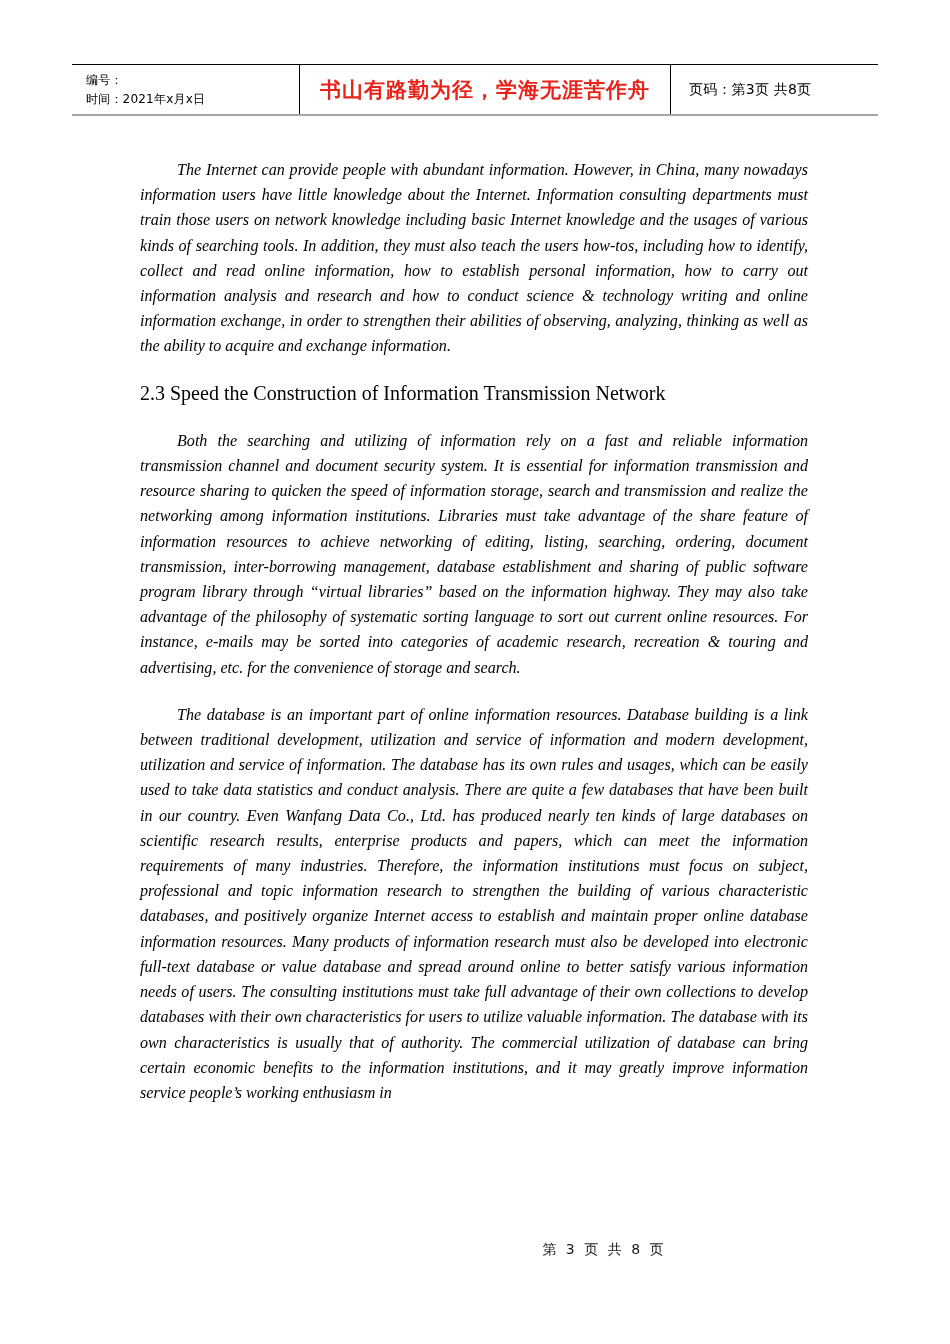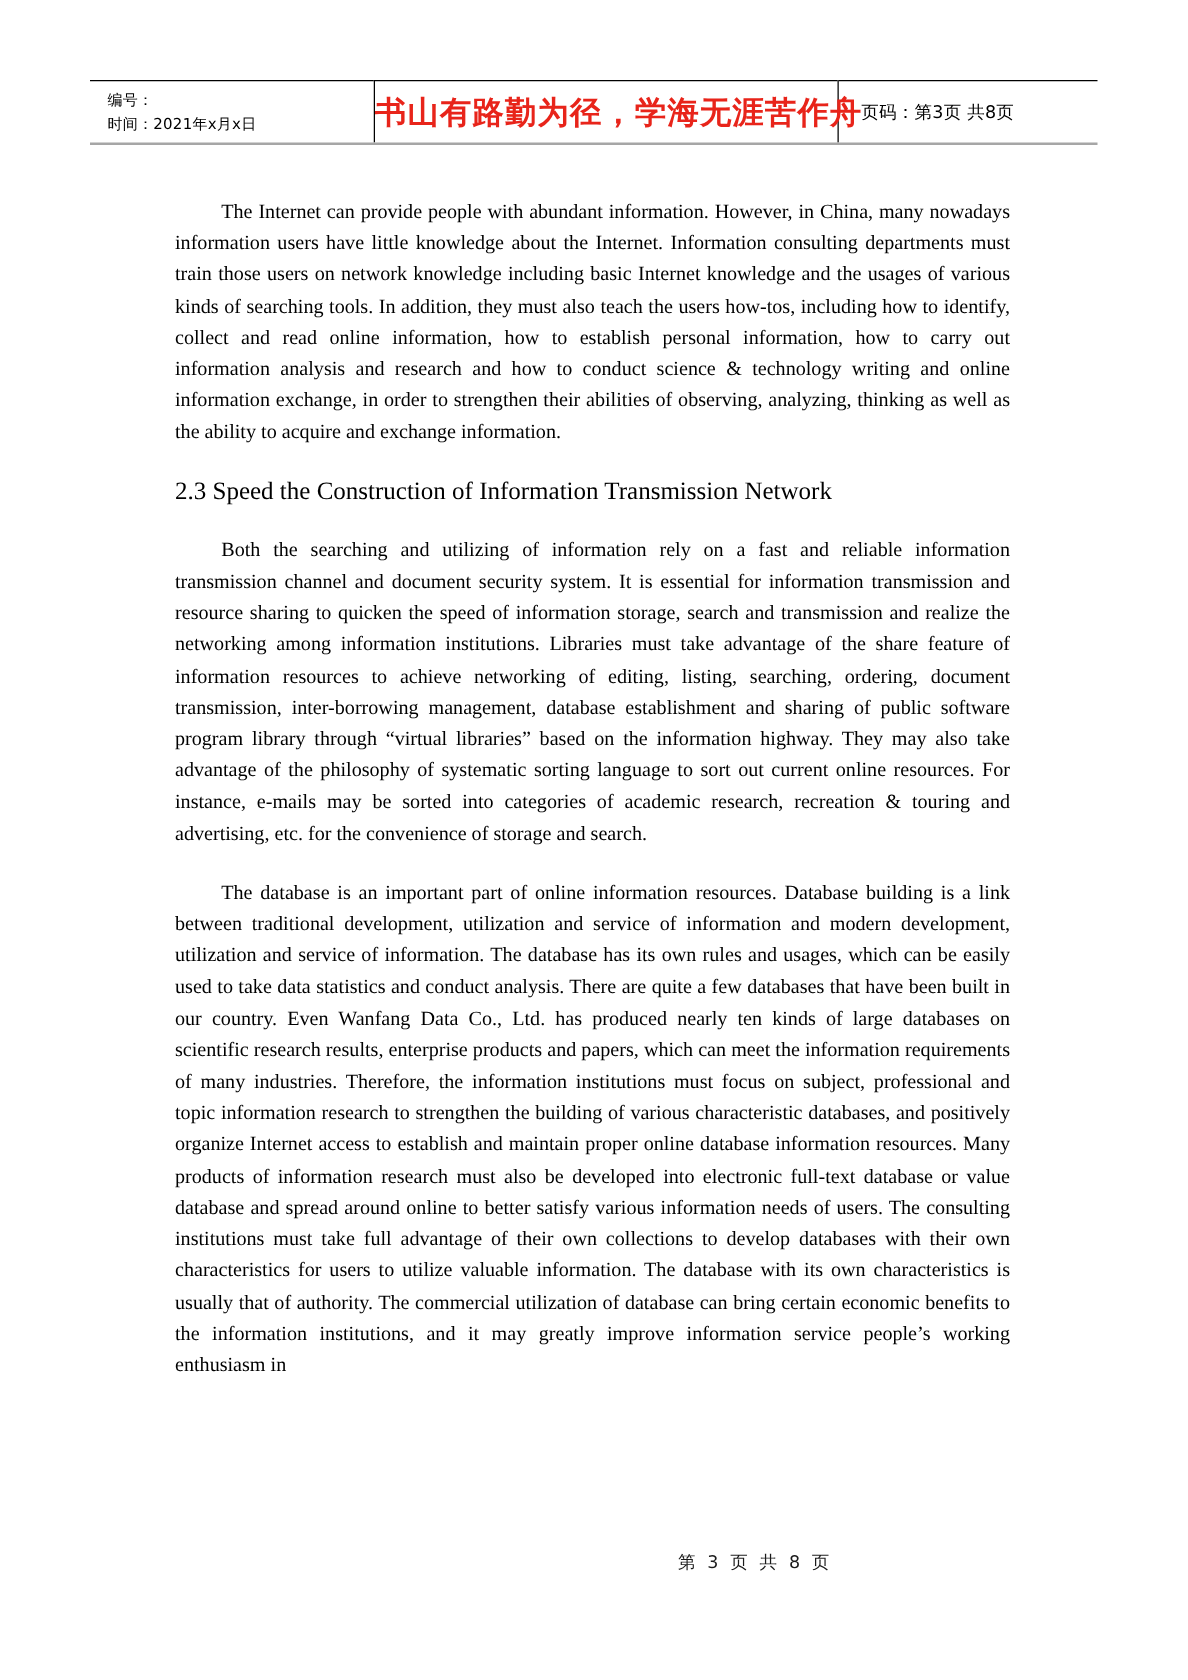--- a/index.html
+++ b/index.html
@@ -52,21 +52,21 @@
   .hdr-cell-right {
     padding: 6px 0 6px 18px !important;
     font-family: "DejaVu Sans", "Liberation Sans", sans-serif;
     font-size: 14px;
     letter-spacing: 0.2px;
   }
   .hdr-slogan {
     color: #e8241a;
     font-family: "DejaVu Sans", "Liberation Sans", sans-serif;
     font-weight: bold;
-    font-size: 25px;
+    font-size: 21px;
     letter-spacing: 1px;
     white-space: nowrap;
   }
   .hdr-line {
     display: block;
     white-space: nowrap;
   }
 
   
   .content {
@@ -79,20 +79,21 @@
     margin: 0 0 0 0;
     font-size: 16.1px;
     line-height: 25.2px;
     text-align: justify;
     text-justify: inter-word;
     hyphens: none;
   }
   p.para {
     text-indent: 37px;
     margin-bottom: 22px;
+    font-style: italic;
   }
   p.para-noindent {
     text-indent: 0;
     margin-bottom: 22px;
   }
   p.heading {
     text-indent: 0;
     margin-bottom: 22px;
     font-size: 20px;
   }

